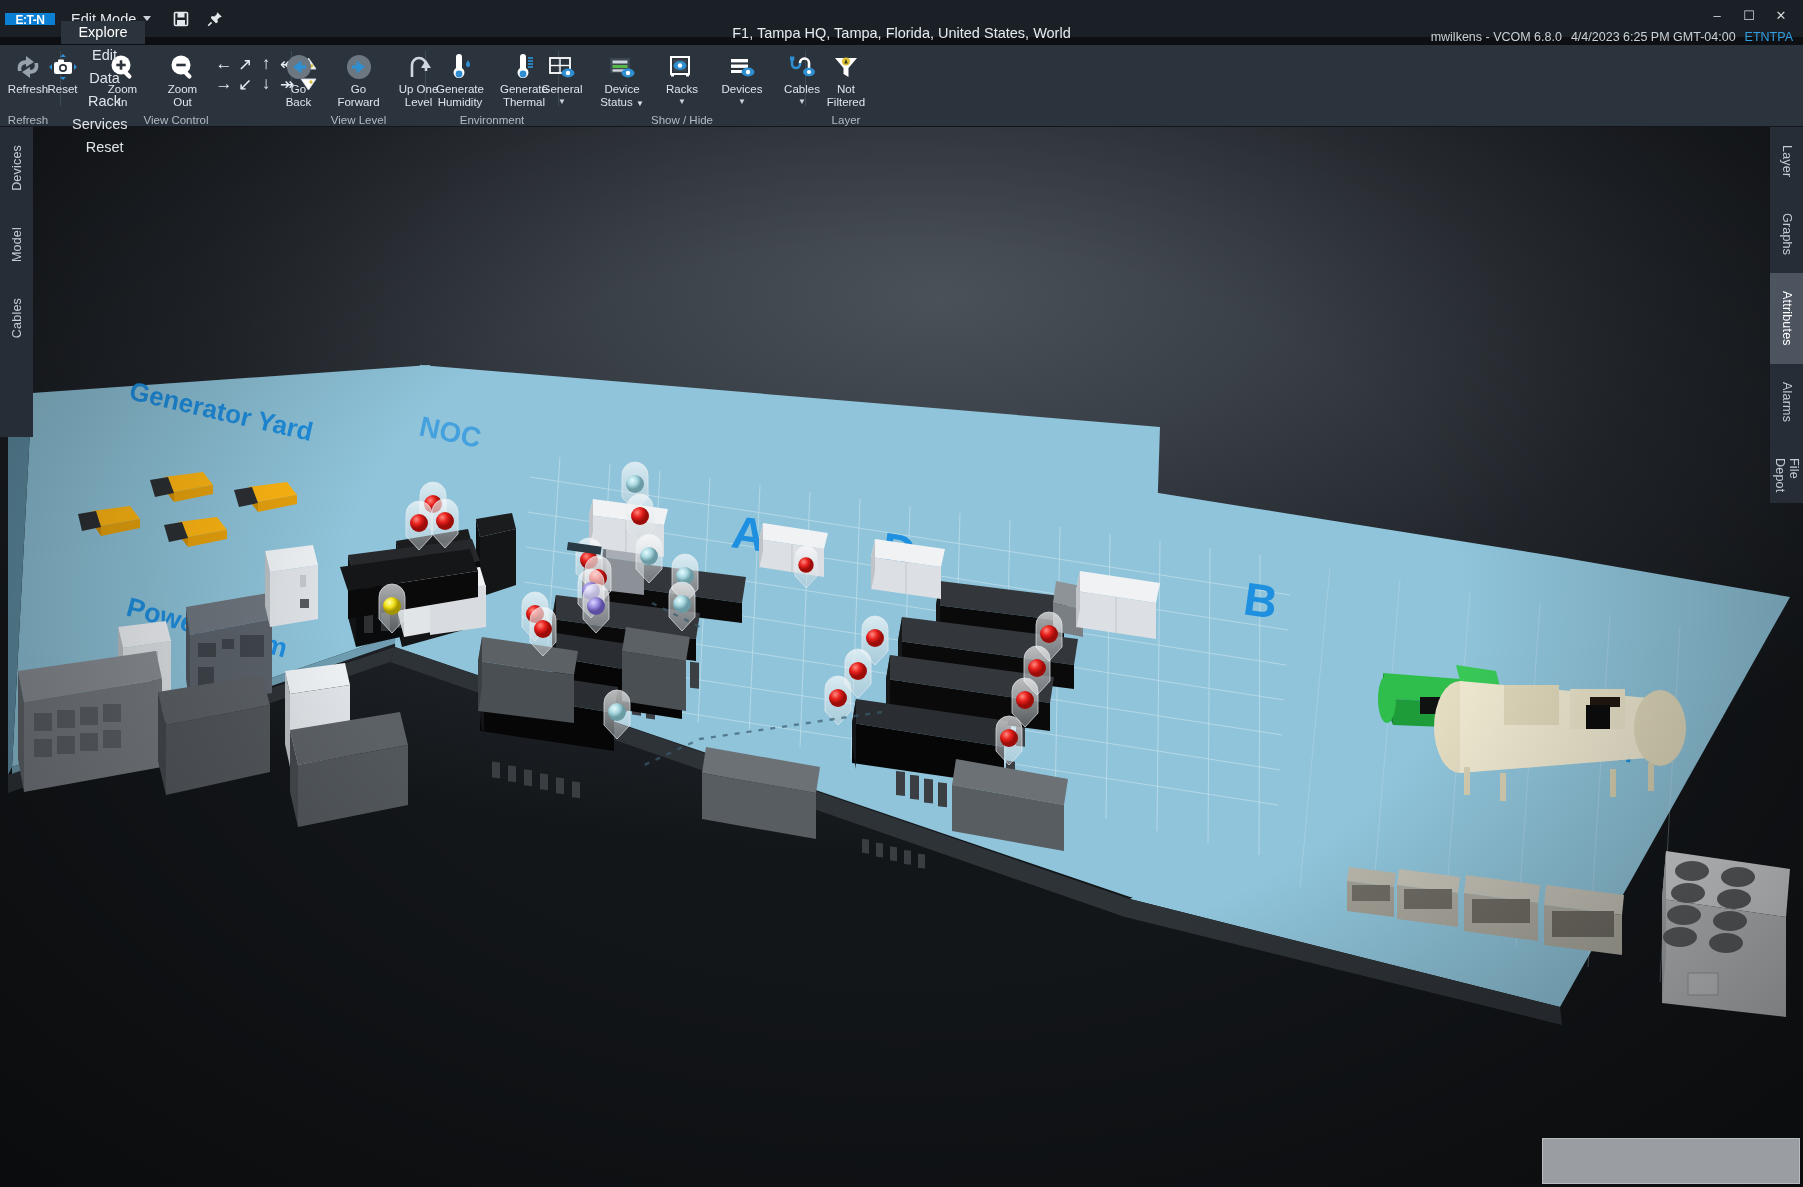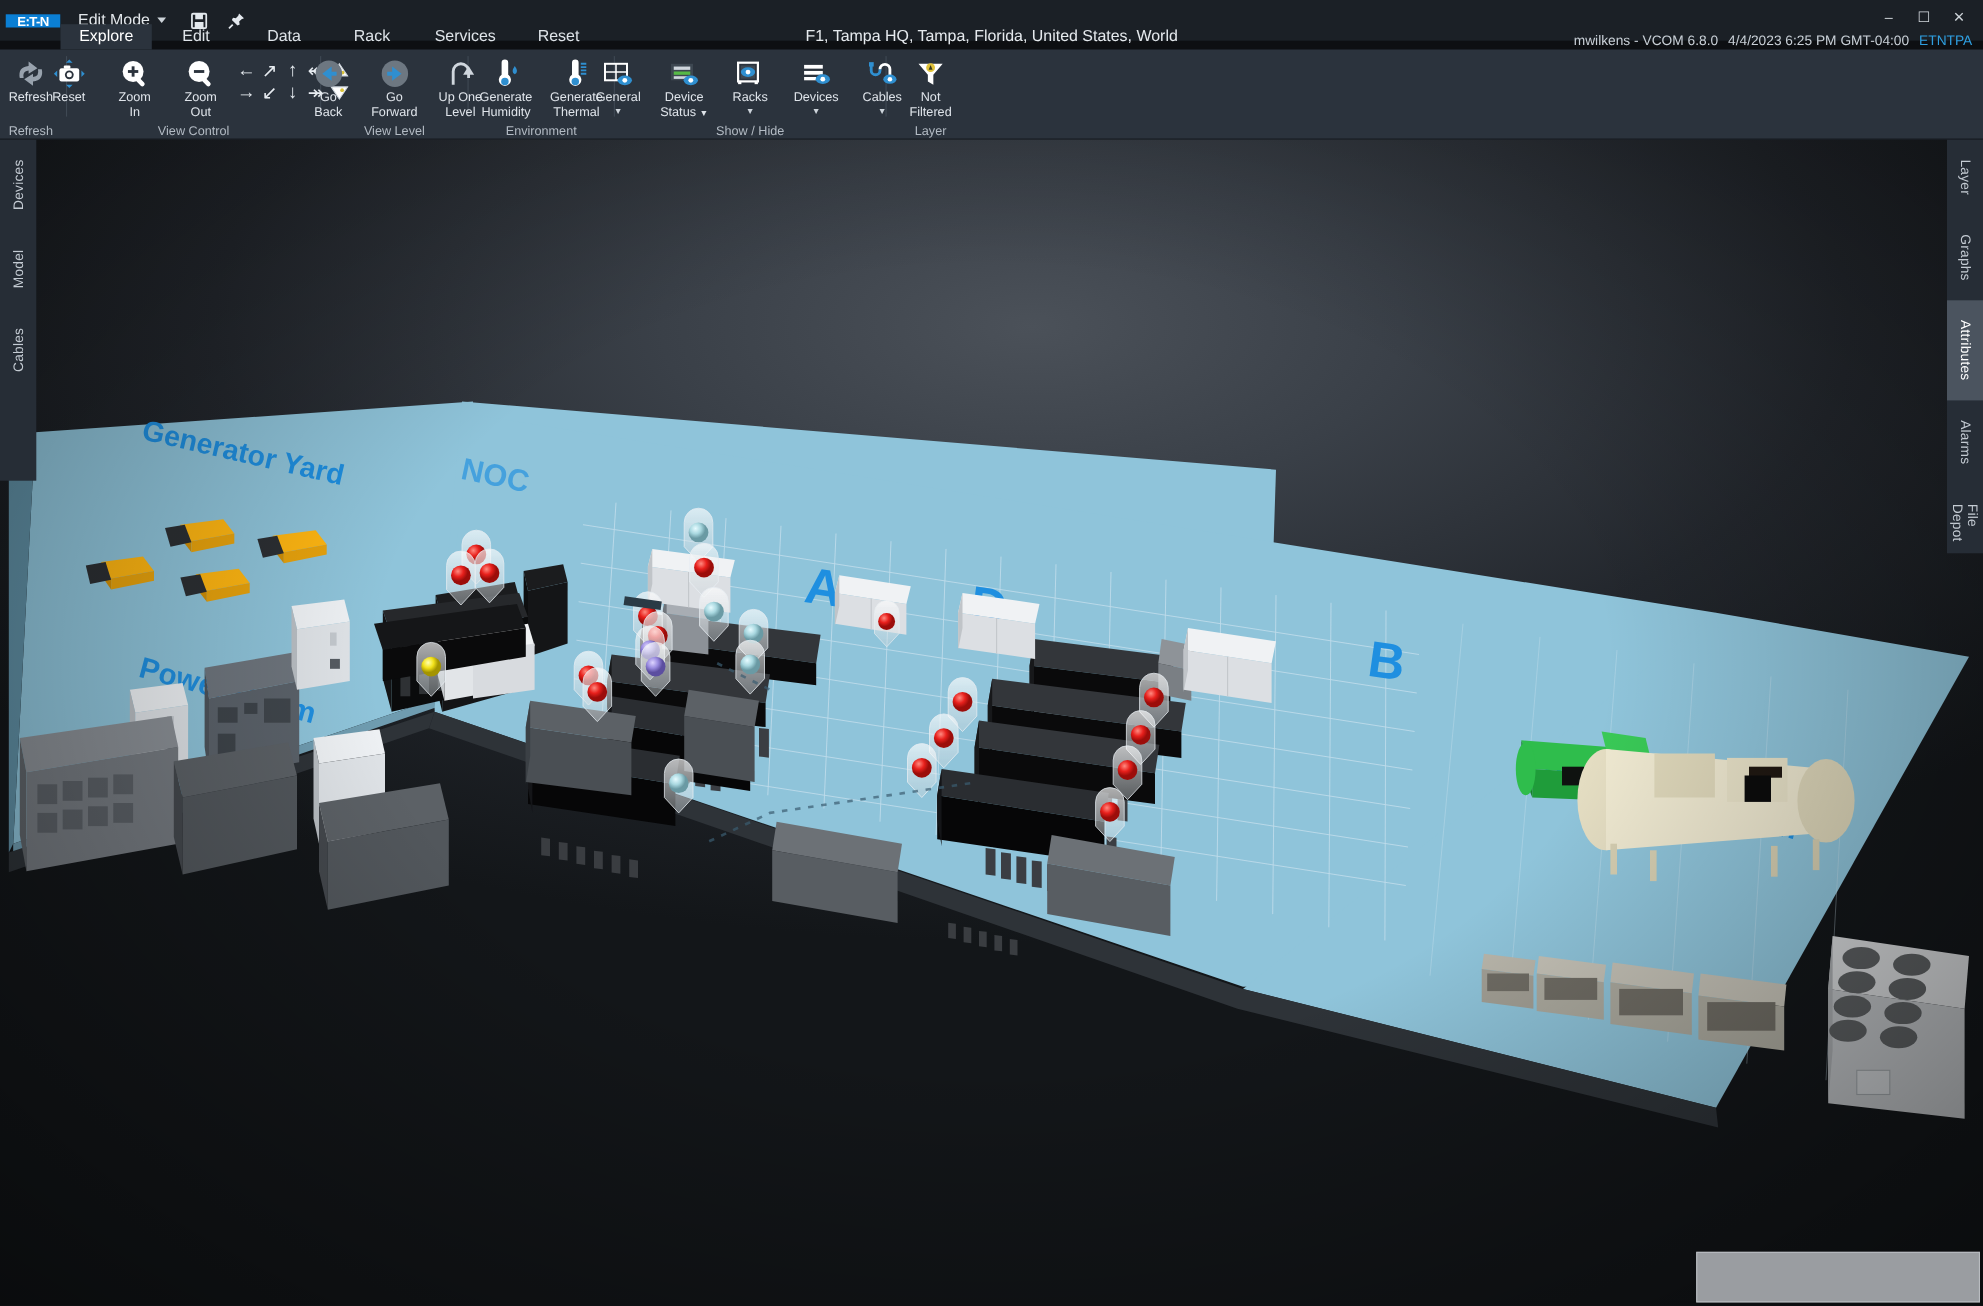--- a/index.html
+++ b/index.html
@@ -35,21 +35,21 @@
     pointer-events:none;
     margin-top:29px;
   }
   .wincontrols { position:absolute; right:8px; top:4px; display:flex; gap:4px; }
   .wc { width:28px; height:22px; display:flex; align-items:center; justify-content:center;
         font-size:13px; color:#cfd5da; cursor:pointer; }
 
   
   .tabstrip {
     position:absolute; top:21px; left:55px; height:24px;
-    display:flex; align-items:flex-end; gap:0px; z-index:3;
+    display:flex; align-items:flex-end; gap:0px; z-index:3;flex-direction:column;
   }
   .tab {
     min-width:80px; padding:3px 17px 4px 17px; font-size:14.5px; color:#dfe4e9;
     text-align:center; cursor:pointer;
   }
   .tab.active { background:#2b333d; color:#ffffff; }
 
   
   .ribbon {
     position:absolute; top:45px; left:0; width:1803px; height:82px;

